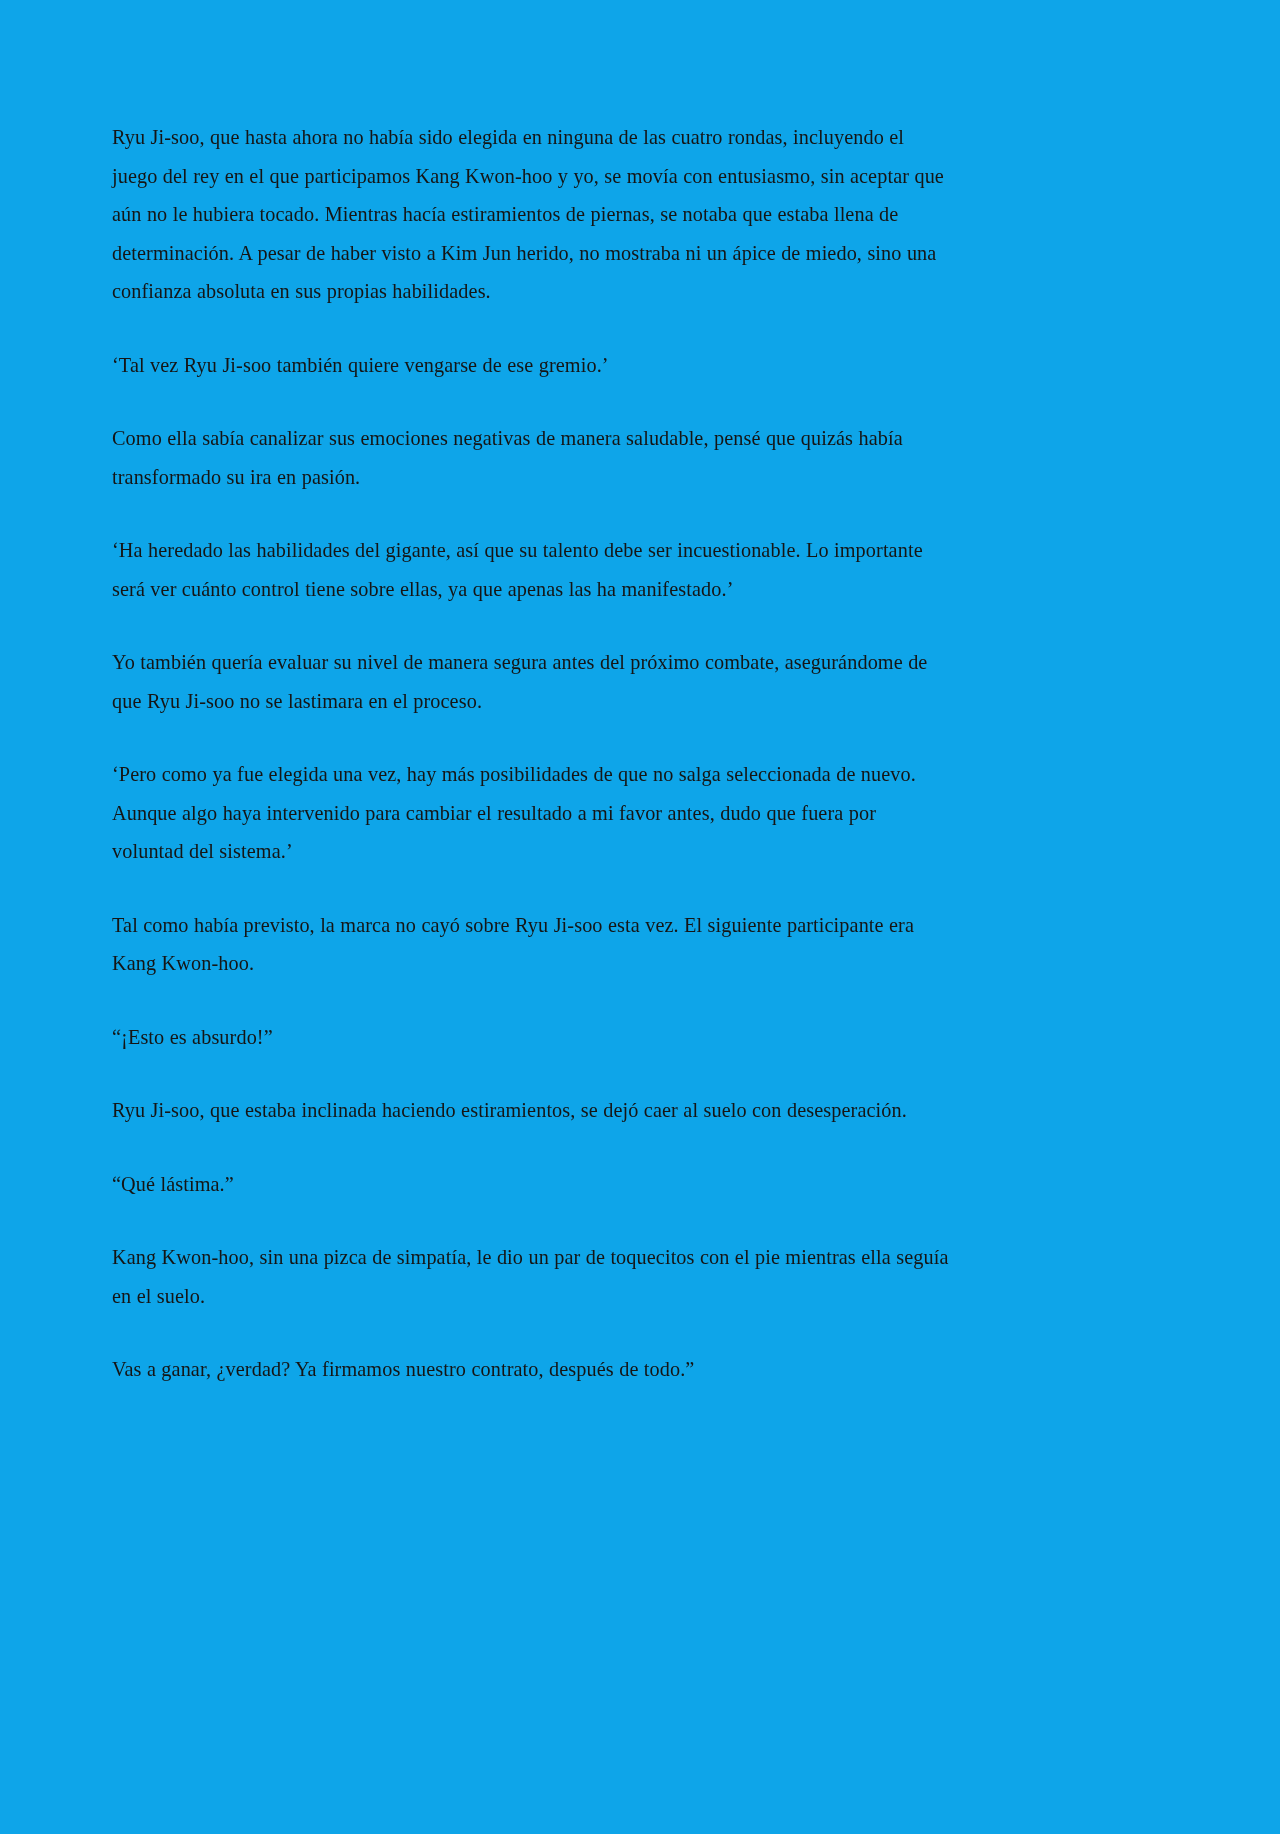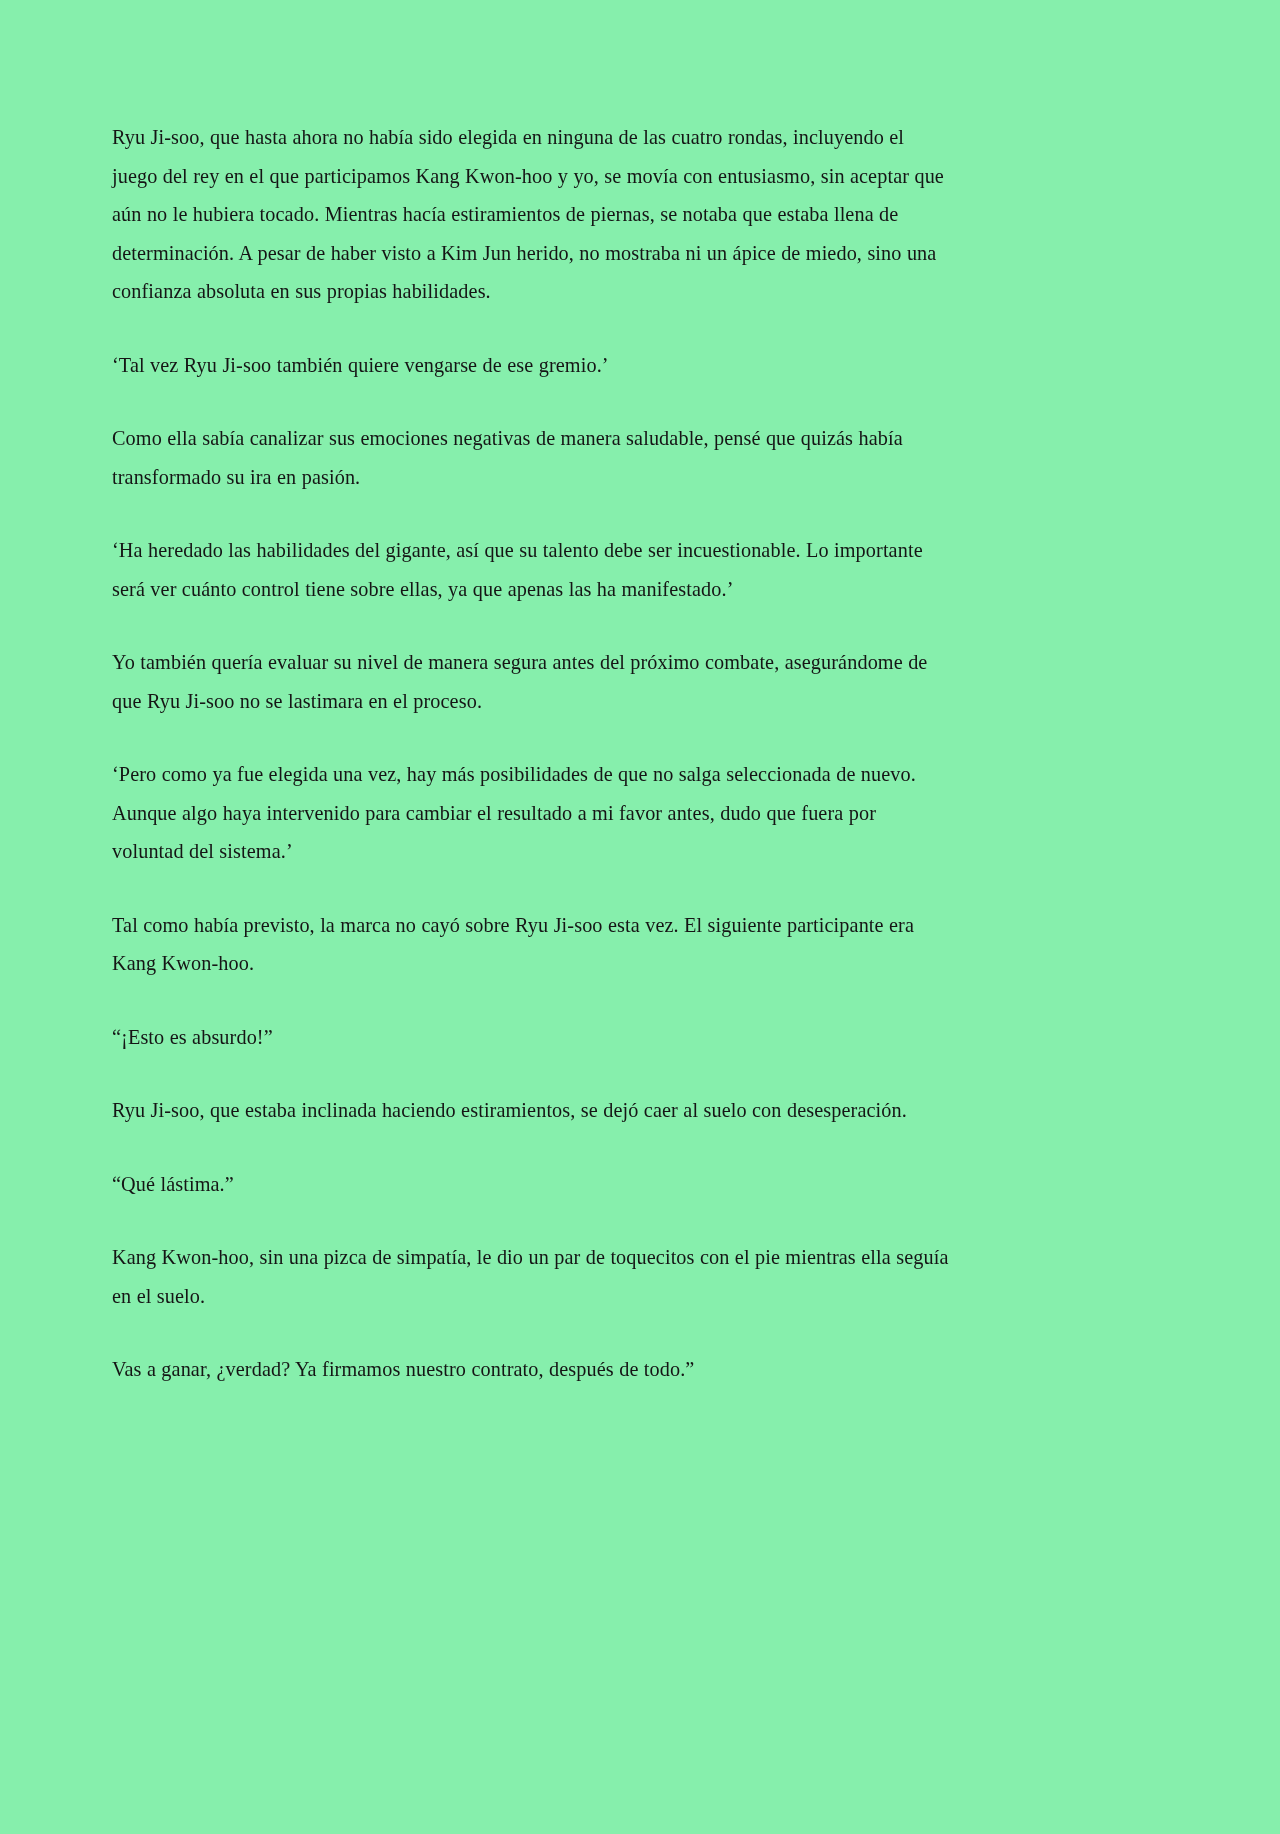--- a/index.html
+++ b/index.html
@@ -13,21 +13,21 @@
     height: 1834px;
     font-family: "Liberation Serif", "DejaVu Serif", serif;
     color: #111111;
     -webkit-font-smoothing: antialiased;
   }
 
   .page {
     position: relative;
     width: 1280px;
     height: 1834px;
-    background: #86efac;
+    background: #0ea5e9;
     box-sizing: border-box;
     overflow: hidden;
   }
 
   .content {
     position: absolute;
     left: 112px;
     top: 118px;
     width: 880px;
   }

